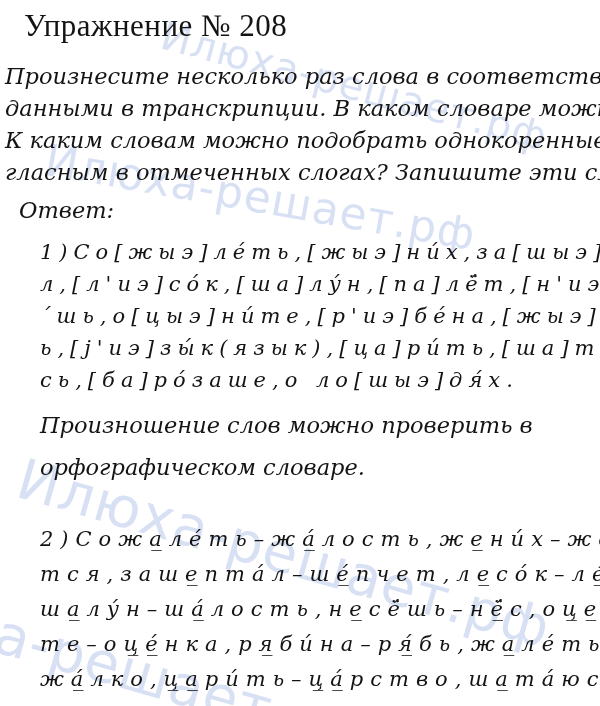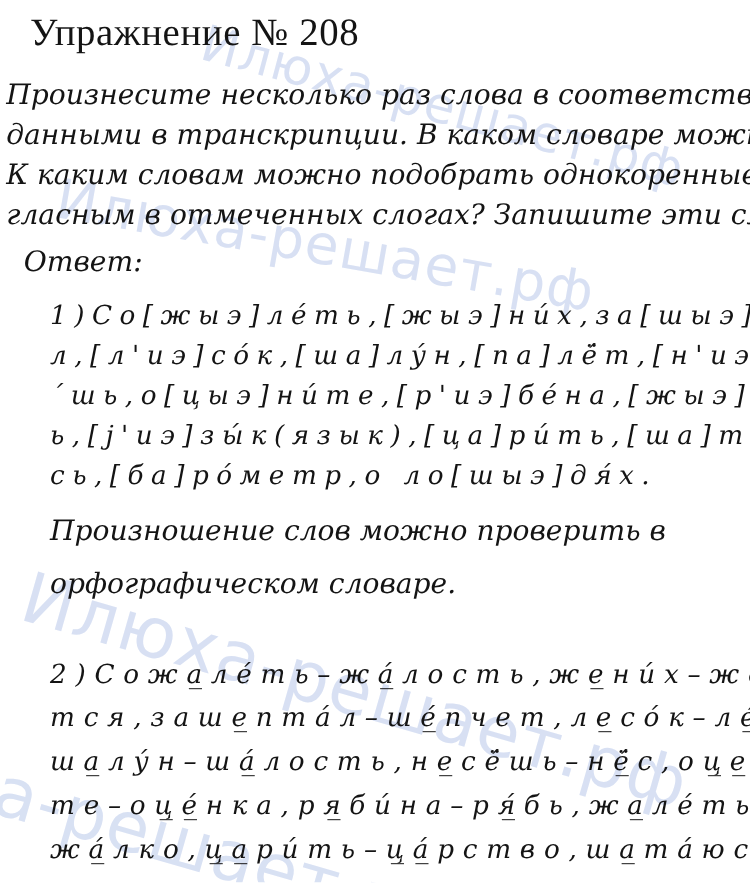--- a/index.html
+++ b/index.html
@@ -92,21 +92,21 @@
       <div class="q-line">гласным в отмеченных слогах? Запишите эти слова.</div>
     </div>
 
     <div class="answer-label">Ответ:</div>
 
     <div class="t-block">
       <div class="t-line">1)Со[жыэ]ле́ть,[жыэ]ни́х,за[шыэ]пта́</div>
       <div class="t-line">л,[л'иэ]со́к,[ша]лу́н,[па]лё́т,[н'иэ]сё</div>
       <div class="t-line">´шь,о[цыэ]ни́те,[р'иэ]бе́на,[жыэ]ле́т</div>
       <div class="t-line">ь,[j'иэ]зы́к(язык),[ца]ри́ть,[ша]та́ю</div>
-      <div class="t-line">сь,[ба]ро́метр,о ло[шыэ]дя́х.</div>
+      <div class="t-line">сь,[ба]ро́заше,о ло[шыэ]дя́х.</div>
     </div>
 
     <div class="note-block">
       <div>Произношение слов можно проверить в</div>
       <div>орфографическом словаре.</div>
     </div>
 
     <div class="p2-block">
       <div class="p2-line">2)Сожа̲ле́ть–жа̲́лость,же̲ни́х–же̲́ня</div>
       <div class="p2-line">тся,заше̲пта́л–ше̲́пчет,ле̲со́к–ле̲́с,</div>

